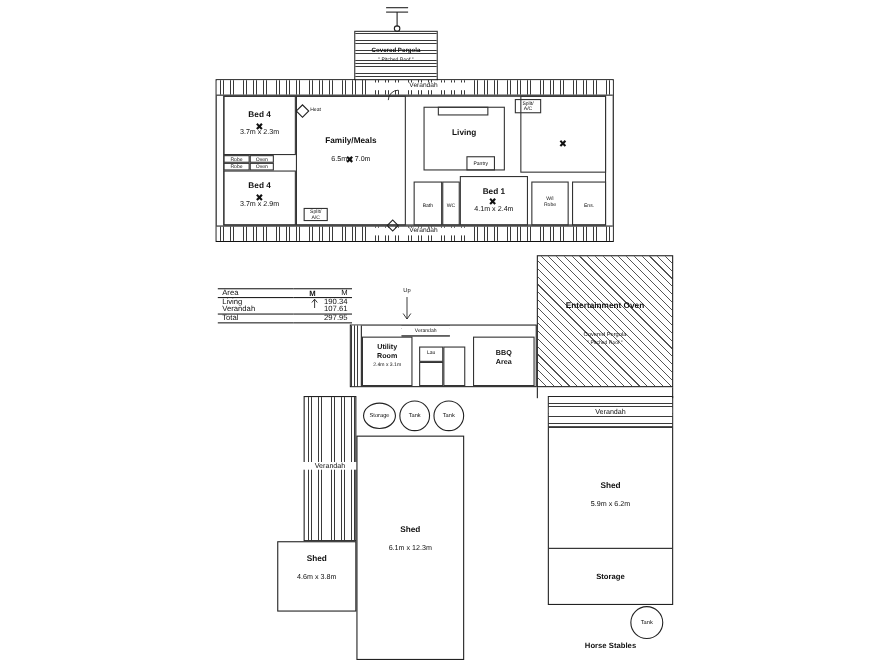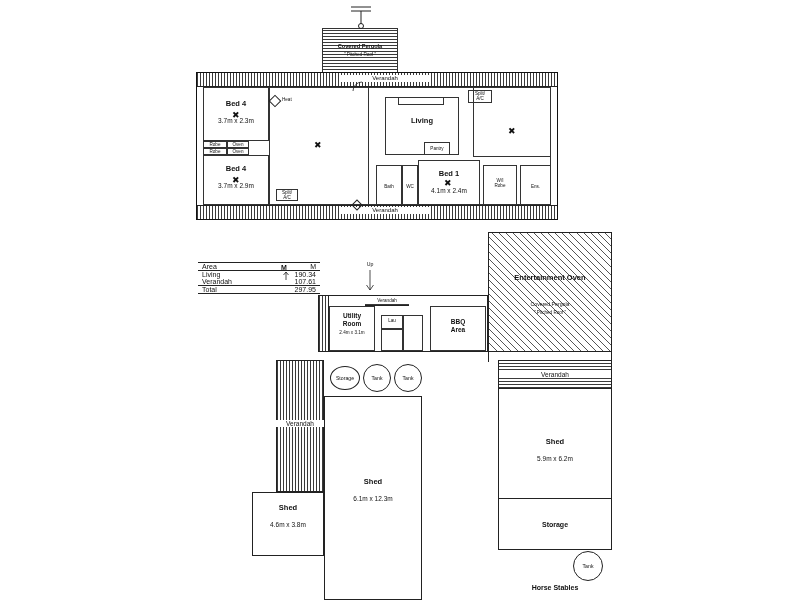--- a/index.html
+++ b/index.html
@@ -79,20 +79,24 @@
   <div class="abs thin" style="left:203px;top:141px;width:24px;height:7px;"></div>
   <div class="lbl tiny2" style="left:203px;top:141.5px;width:24px;">Robe</div>
   <div class="abs thin" style="left:227px;top:141px;width:22px;height:7px;"></div>
   <div class="lbl tiny2" style="left:227px;top:141.5px;width:22px;">Oven</div>
   <div class="abs thin" style="left:203px;top:148px;width:24px;height:7px;"></div>
   <div class="lbl tiny2" style="left:203px;top:148.5px;width:24px;">Robe</div>
   <div class="abs thin" style="left:227px;top:148px;width:22px;height:7px;"></div>
   <div class="lbl tiny2" style="left:227px;top:148.5px;width:22px;">Oven</div>
 
   <div class="abs thin" style="left:269px;top:87px;width:100px;height:118px;"></div>
+  <div class="lbl" style="left:269px;top:124px;width:100px;">
+    <span class="nm">Family/Meals</span><br><br>
+    <span class="dim">6.5m x 7.0m</span>
+  </div>
   <div class="xmark" style="left:314px;top:140px;">✖</div>
 
   <div class="abs thin" style="left:276px;top:189px;width:22px;height:12px;"></div>
   <div class="lbl tiny2" style="left:276px;top:190px;width:22px;white-space:pre-line;">Split/
 A/C</div>
 
   <svg class="abs" style="left:268px;top:94px;width:14px;height:14px;">
     <rect x="3" y="3" width="8" height="8" transform="rotate(45 7 7)" fill="none" stroke="#222" stroke-width="1"></rect>
   </svg>
   <div class="lbl tiny2" style="left:282px;top:97px;width:18px;text-align:left;">Heat</div>

